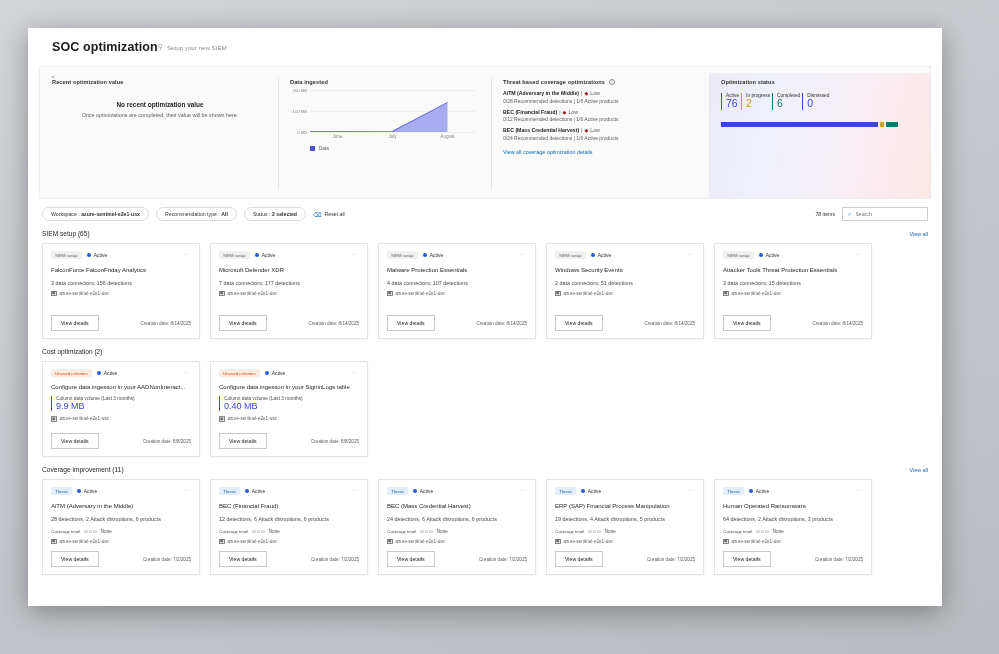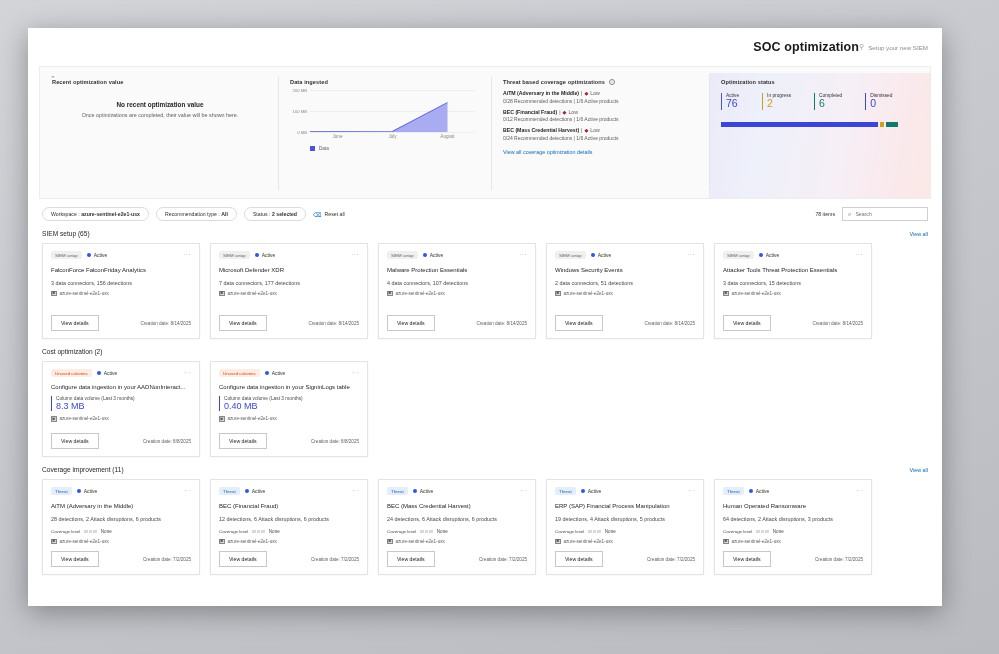--- a/index.html
+++ b/index.html
@@ -20,22 +20,22 @@
     left: 28px; top: 28px;
     width: 914px; height: 578px;
     background: #fff;
     box-shadow: 0 6px 26px rgba(0,0,0,.33);
     overflow: hidden;
   }
 
   
   .page-head {
     height: 38px;
-    display: flex; align-items: center; justify-content: flex-end;
-    padding: 0 14px 0 16px;
+    display: flex; align-items: center; justify-content: flex-start;
+    padding: 0 14px 0 24px;
     background: #fff;
   }
   .page-title { font-size: 12.5px; font-weight: bold; color: #1b1a19; letter-spacing: .1px; }
   .setup-link { display: flex; align-items: center; gap: 4px; font-size: 6.2px; color: #8b8b8b; }
   .setup-link .ic { font-size: 7px; color: #9aa0a6; }
 
   
   .opt-panel {
     margin: 0 11px;
     background: #fafafa;
@@ -78,21 +78,21 @@
   .info-ic { width:6px; height:6px; border:.7px solid #8a8886; border-radius:50%; font-size:4.4px; color:#8a8886; display:flex; align-items:center; justify-content:center; line-height:1; }
   .threat-item { margin-top: 5px; }
   .ti-row1 { font-size: 5.2px; color: #201f1e; font-weight: bold; display:flex; align-items:center; gap:2px; }
   .ti-row1 .sev { color:#a4262c; font-size:5px; }
   .ti-row1 .sevtxt { font-weight: normal; color:#605e5c; }
   .ti-row1 .sep { font-weight: normal; color:#605e5c; }
   .ti-row2 { font-size: 5px; color: #605e5c; margin-top: 1.5px; }
   .threat-link { display:block; margin-top: 8px; font-size: 5.4px; color: #0f6cbd; text-decoration: none; }
 
   
-  .status-cells { display:flex; gap: 23px; margin-top: 8px; }
+  .status-cells { display:flex; gap: 2px; margin-top: 8px; }
   .scell { padding-left: 4px; border-left: 1.6px solid #4f52d6; }
   .scell .lbl { font-size: 4.8px; color: #323130; }
   .scell .num { font-size: 10.5px; margin-top: 0px; line-height: 1.1; }
   .scell.active .num { color: #3b46d6; }
   .scell.inprog { border-left-color:#c8a21a; } .scell.inprog .num { color:#c8a21a; }
   .scell.compl  { border-left-color:#0f7b6c; } .scell.compl  .num { color:#0f7b6c; }
   .scell.dism   { border-left-color:#3b46d6; } .scell.dism   .num { color:#3b46d6; }
   .status-bar { display:flex; gap:1.5px; height:5px; margin-top:12px; margin-right: 22px; }
   .sb-active { background:#3b46d6; }
   .sb-inprog { background:#d0a215; }
@@ -431,21 +431,21 @@
           <div class="card-top">
             <span class="badge unused">Unused columns</span>
             <span class="status-pill">
               <i class="dot"></i>
               <span>Active</span>
             </span>
           </div>
           <div class="card-title">Configure data ingestion in your AADNonInteract...</div>
           <div class="metric">
             <div class="ml">Column data volume (Last 3 months)</div>
-            <div class="mv">8.3 MB</div>
+            <div class="mv">9.9 MB</div>
           </div>
           <div class="ws-row">
             <span class="ws-ic">▣</span>
             <span>azure-sentinel-e2e1-usx</span>
           </div>
           <div class="card-foot">
             <button class="view-btn">View details</button>
             <span class="creation">Creation date: 8/8/2025</span>
           </div>
         </div>

